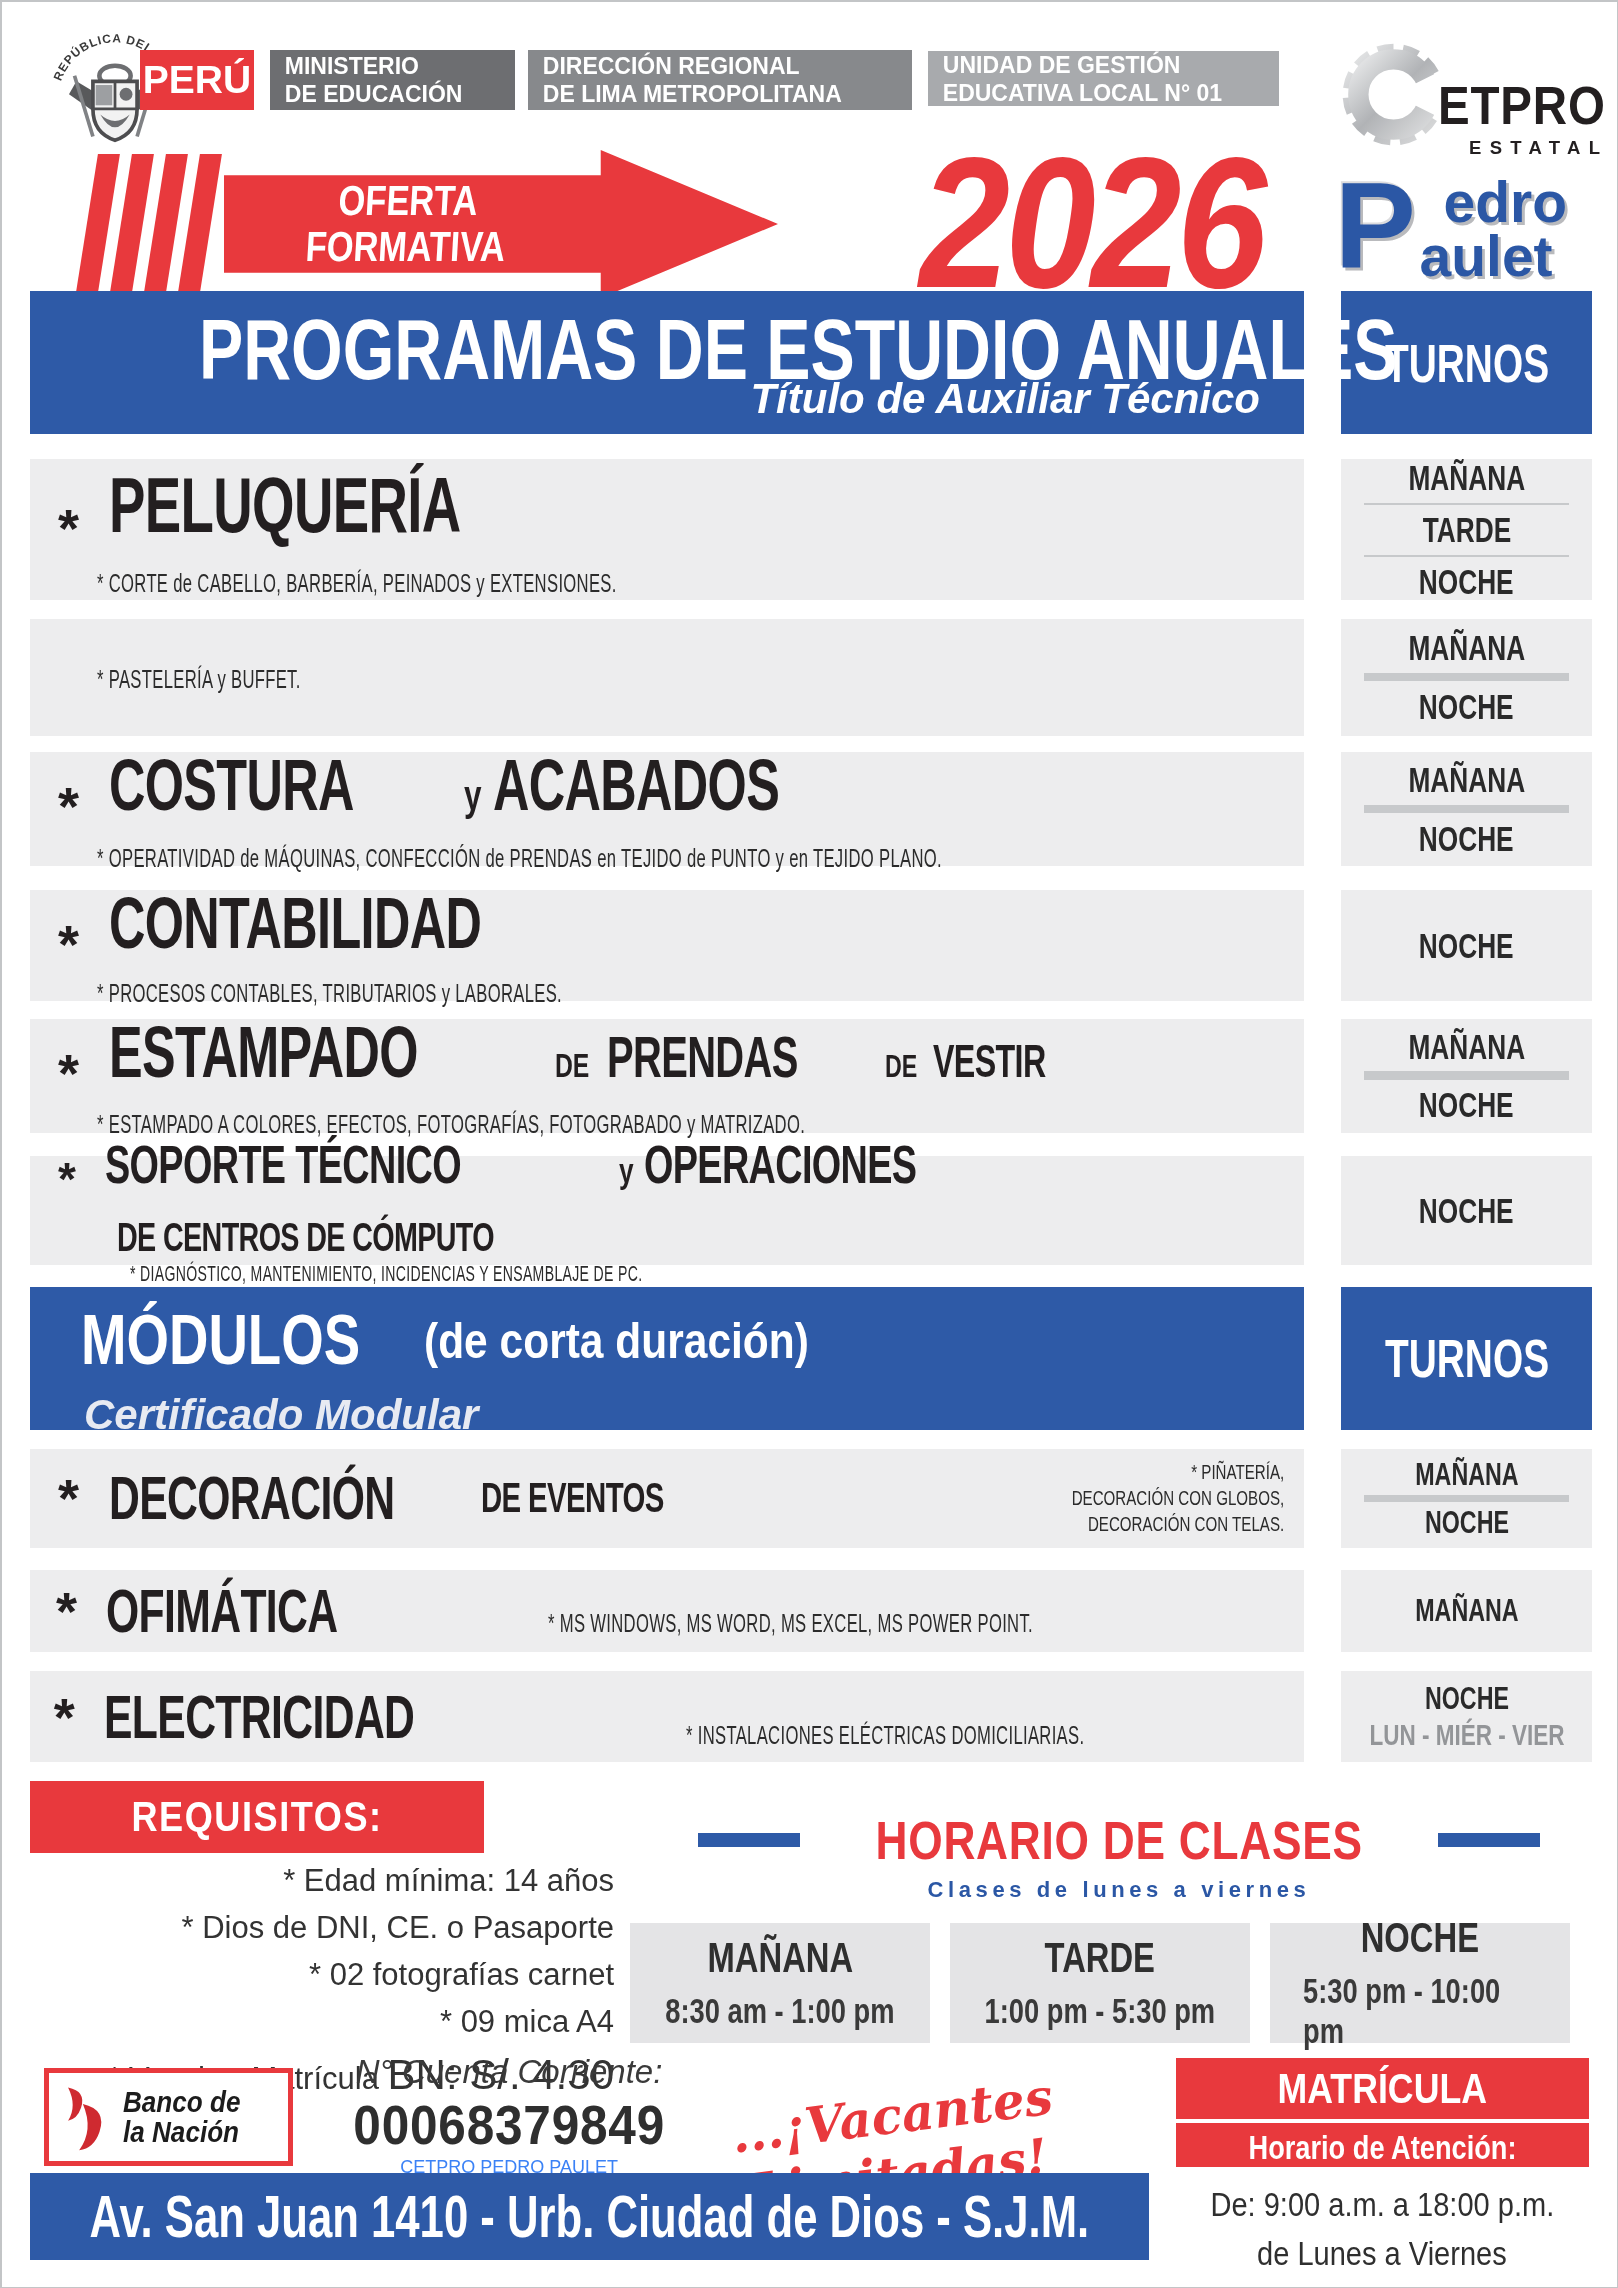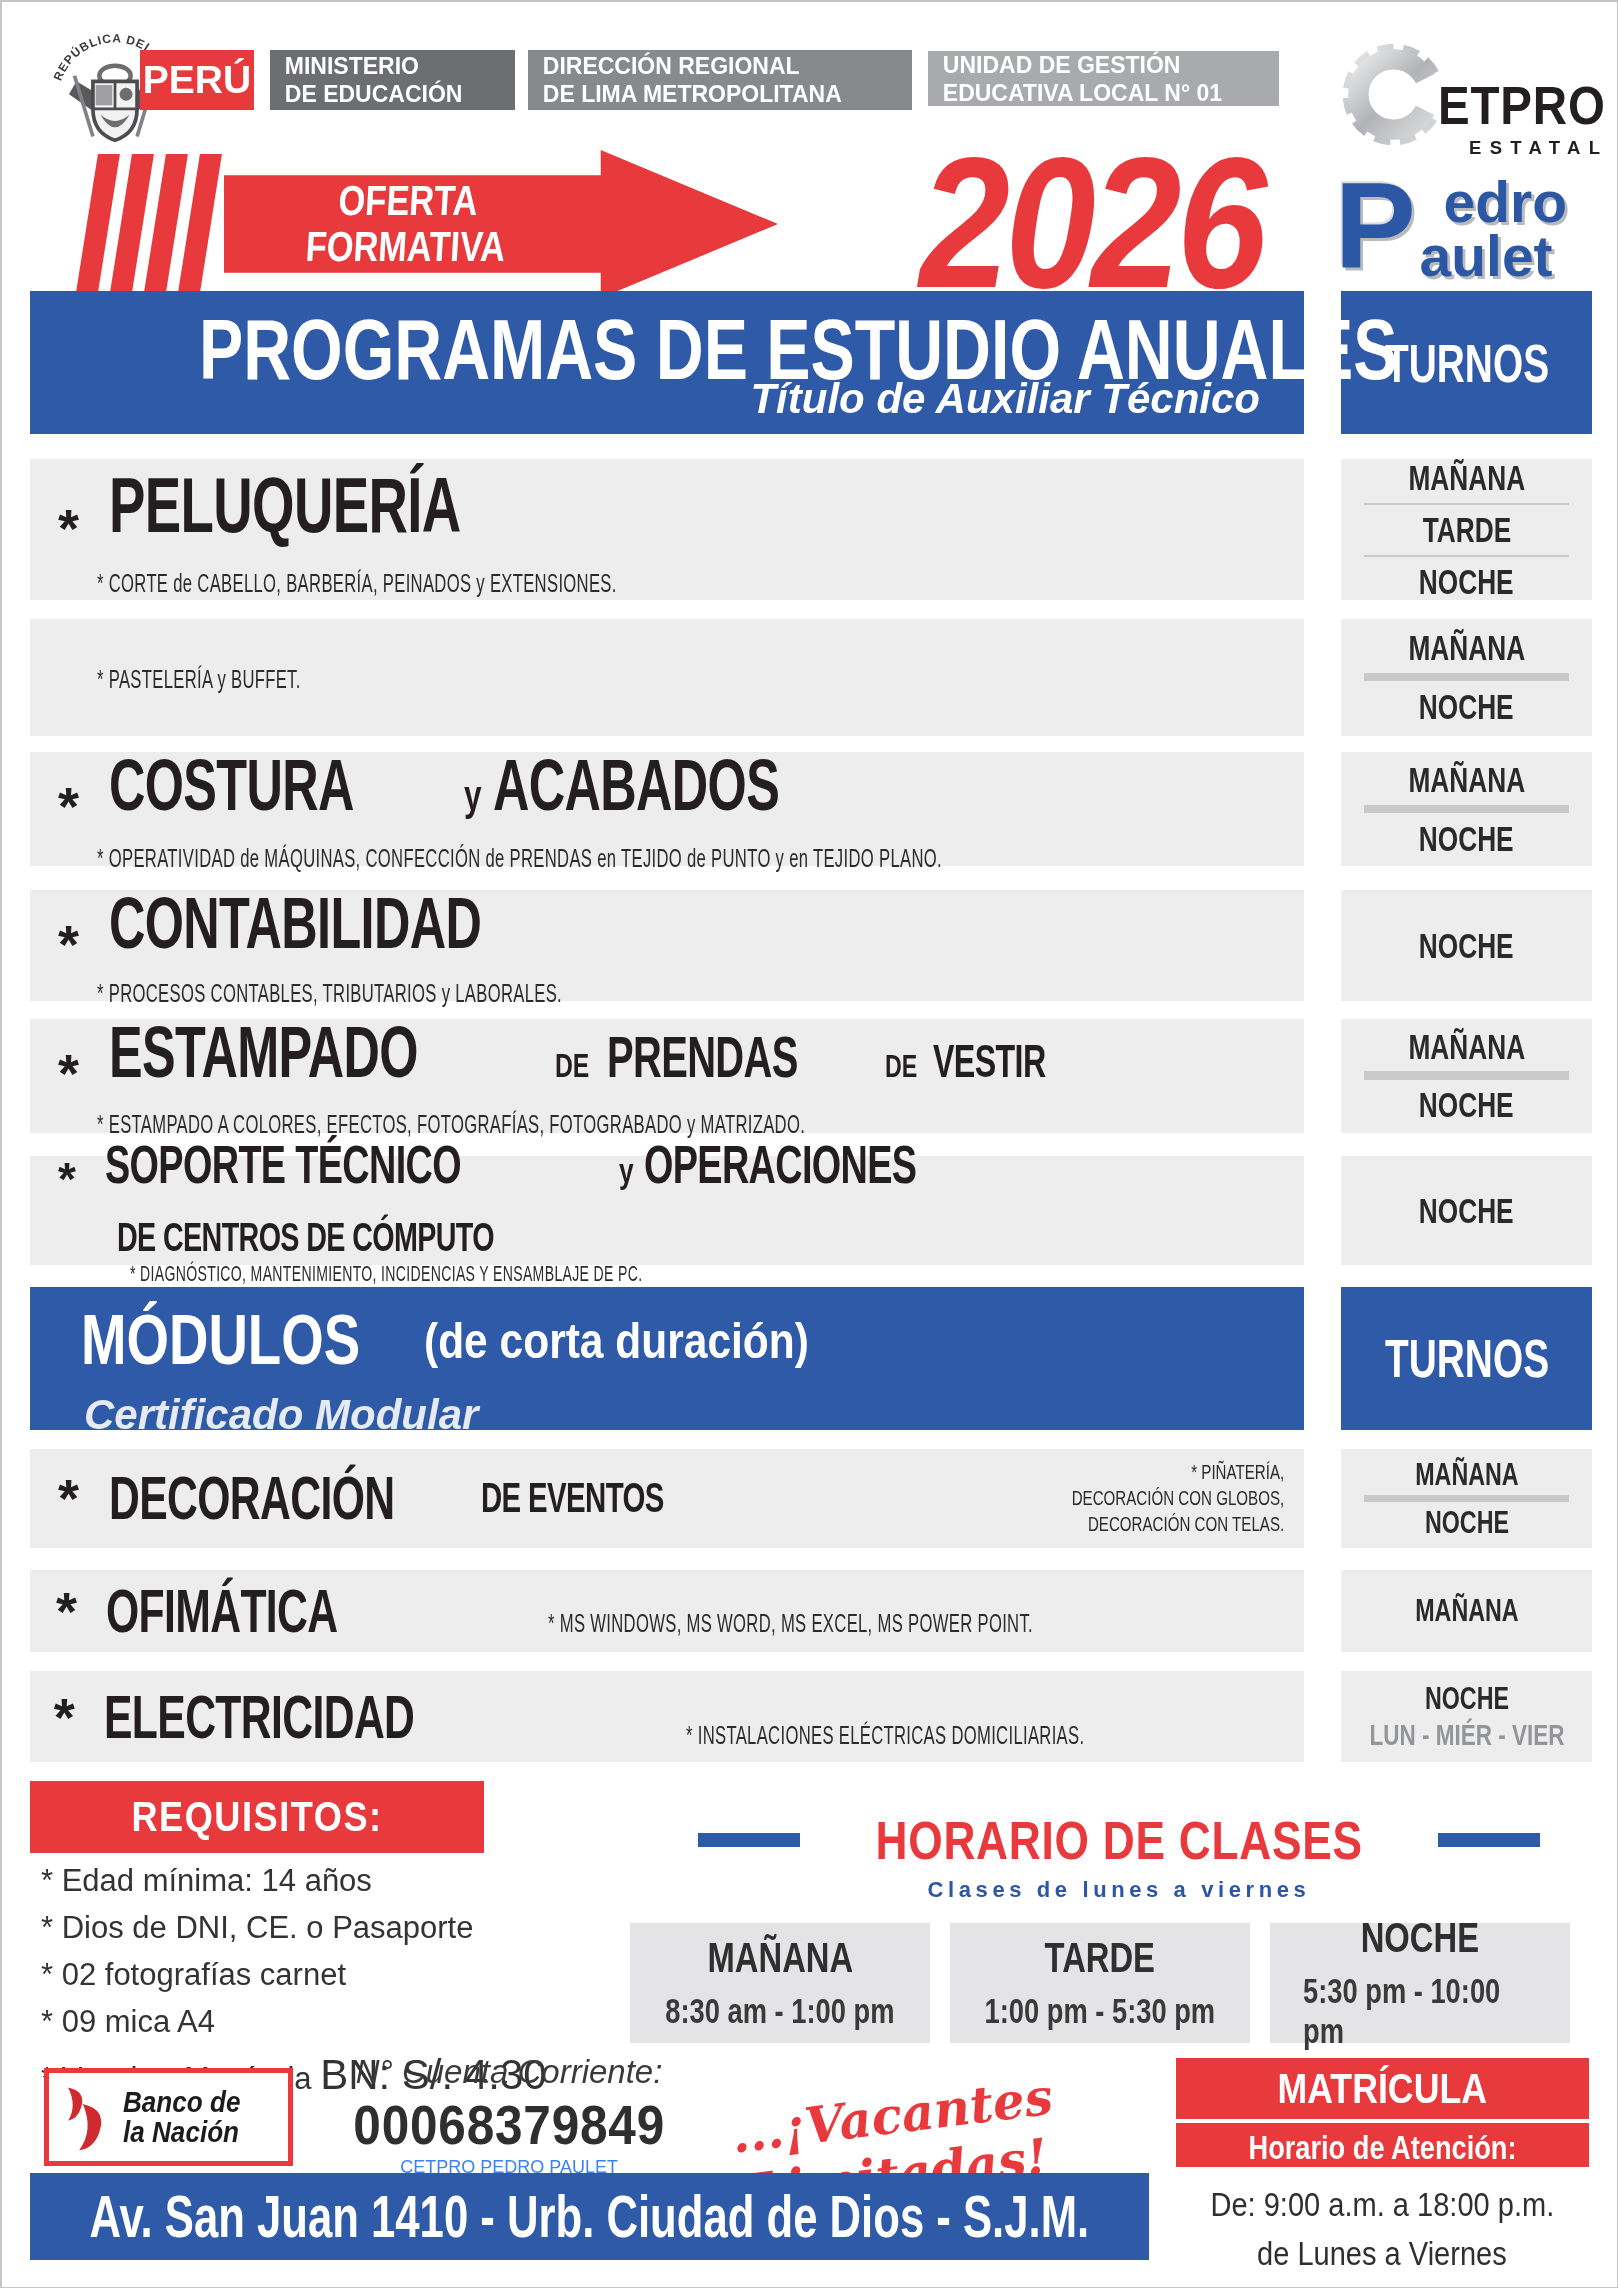--- a/index.html
+++ b/index.html
@@ -89,21 +89,21 @@
   
   .row-flex{flex-direction:row !important;align-items:center;}
   .deco-sub{margin-left:auto;margin-right:20px;text-align:right;}
   .deco-sub div{font-size:21px;line-height:26px;color:#2b2b2b;transform:scaleX(.72);transform-origin:100% 50%;white-space:nowrap;}
 
   
   #req-banner{left:28px;top:1779px;width:454px;height:72px;background:#e8393d;display:flex;
     align-items:center;justify-content:center;}
   #req-banner span{color:#fff;font-weight:800;font-size:42px;letter-spacing:1.8px;
     display:inline-block;transform:scaleX(.86);}
-  #req-list{left:39px;top:1862px;width:591px;font-size:31px;line-height:34px;color:#333;}
+  #req-list{left:21px;top:1862px;width:591px;font-size:31px;line-height:34px;color:#333;text-align:right;}
   #req-list .ritem{margin-bottom:13px;}
   #voucher-line{margin-top:18.5px;}
   #voucher-big{font-size:42px;color:#333;}
 
   
   #horario{left:628px;top:1807px;width:978px;}
   #horario-title-row{display:flex;align-items:center;justify-content:center;gap:22px;}
   .hdash{width:102px;height:14px;background:#2e5aa7;}
   #horario-title{color:#e8393d;font-weight:800;font-size:54px;display:inline-block;
     transform:scaleX(.82);transform-origin:50% 50%;white-space:nowrap;letter-spacing:0.9px;}

